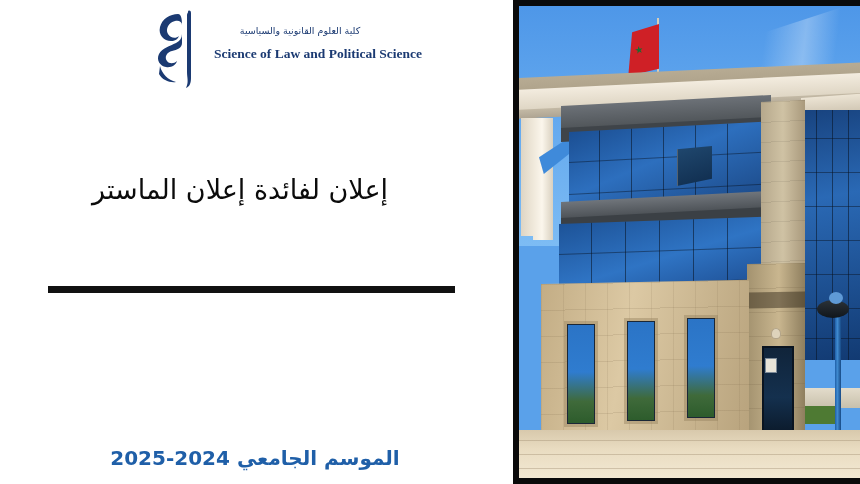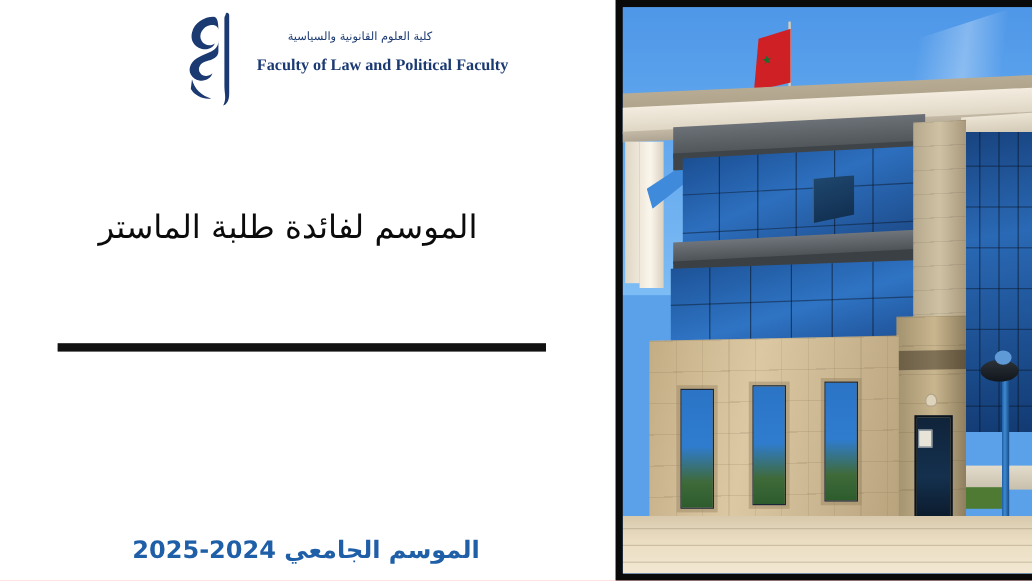--- a/index.html
+++ b/index.html
@@ -536,26 +536,26 @@
         <path d="M40 4 C40 2 43 2 43 5 L43 70 C43 76 41 79 38 80 C41 74 39 70 39 64 L39 8 C39 5 40 5 40 4 Z" fill="#1b3a72"></path>
         <path d="M30 6 C22 6 14 11 12 19 C10 27 16 33 23 33 C27 33 30 31 31 28 C28 31 22 30 20 26
                  C17 21 21 14 27 13 C31 12 34 14 34 17 L34 26 C34 30 32 33 28 35 C22 38 14 40 11 46
                  C8 52 12 58 18 59 C23 60 28 57 29 53 C26 56 21 56 19 53 C16 49 19 44 24 43
                  C29 42 34 40 34 35 L34 17 C34 10 33 6 30 6 Z" fill="#1b3a72"></path>
         <path d="M12 58 C14 66 20 72 28 74 C22 75 14 72 11 66 Z" fill="#1b3a72"></path>
       </svg>
 
       <div id="logo-text">
         <span id="logo-arabic">كلية العلوم القانونية والسياسية</span>
-        <span id="logo-english">Faculty of Law and Political Faculty</span>
+        <span id="logo-english">Science of Law and Political Science</span>
       </div>
     </div>
 
     <div id="headline-block">
-      <span id="headline-main">الموسم لفائدة طلبة الماستر</span>
+      <span id="headline-main">إعلان لفائدة إعلان الماستر</span>
     </div>
 
     <div id="divider"></div>
 
     <div id="footer-year">الموسم الجامعي 2024-2025</div>
   </div>
 
   <div id="photo-frame">
     <div id="photo">
 

